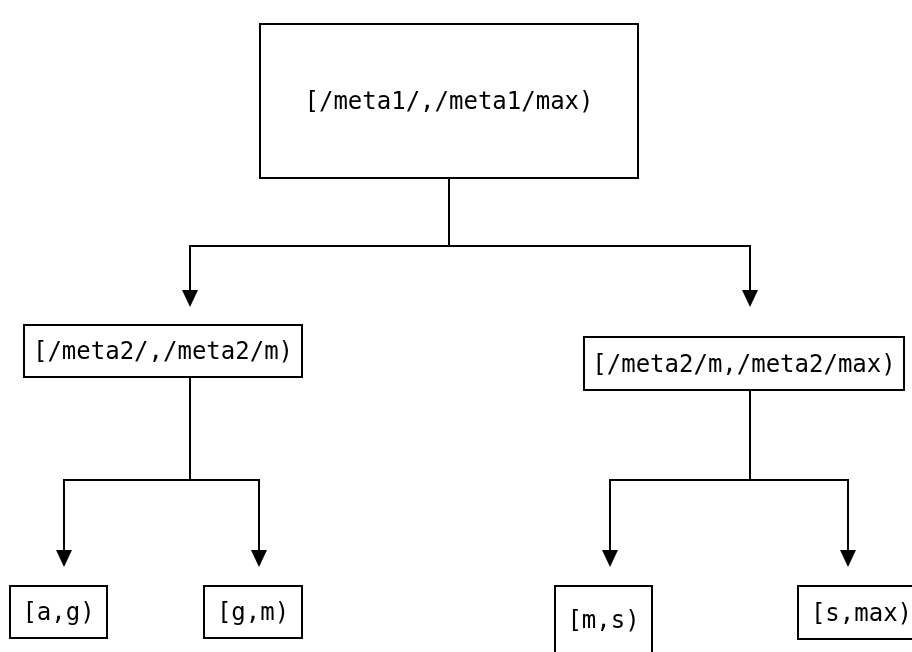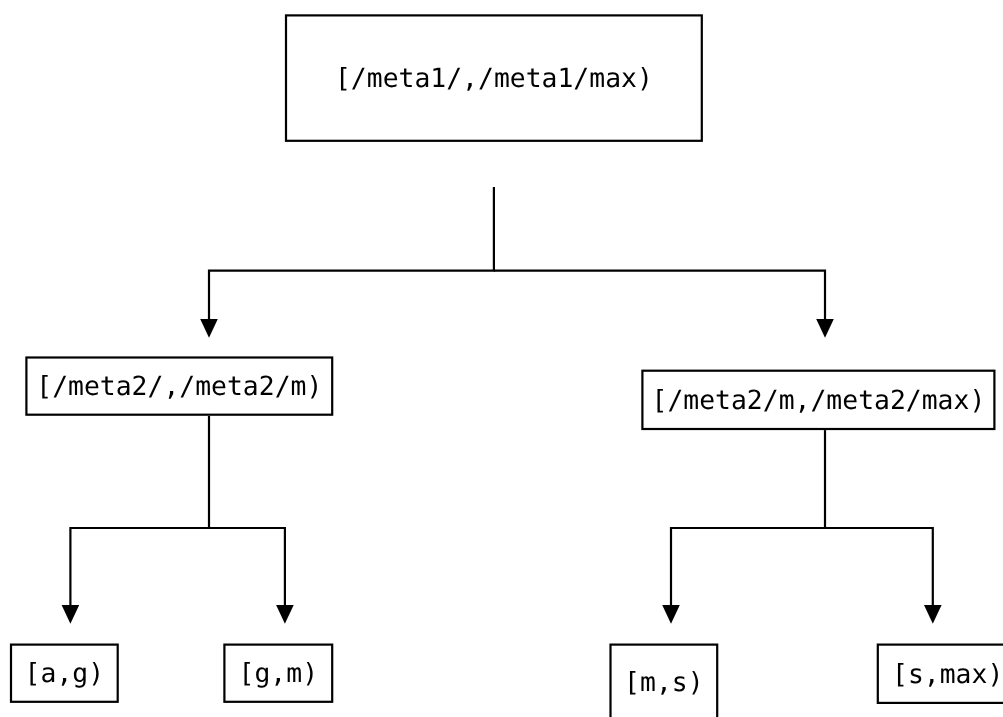--- a/index.html
+++ b/index.html
@@ -31,21 +31,21 @@
     display: flex;
     align-items: center;
     justify-content: center;
   }
   .node .label {
     font-size: 24px;
     line-height: 1;
     color: #000000;
     white-space: nowrap;
   }
-  .node-root      { left: 259px; top: 13px;  width: 380px; height: 116px; text-align: right; }
+  .node-root      { left: 259px; top: 23px;  width: 380px; height: 156px; text-align: right; }
   .node-mid-left  { left: 23px;  top: 324px; width: 280px; height: 54px;  }
   .node-mid-right { left: 583px; top: 336px; width: 322px; height: 55px;  }
   .node-leaf-ag   { left: 9px;   top: 585px; width: 99px;  height: 54px;  }
   .node-leaf-gm   { left: 203px; top: 585px; width: 100px; height: 54px;  }
   .node-leaf-ms   { left: 554px; top: 585px; width: 99px;  height: 69px;  }
   .node-leaf-smax { left: 777px; top: 585px; width: 129px; height: 55px; margin-left: 20px;  }
   .edge-line {
     stroke: #000000;
     stroke-width: 2;
     fill: none;

